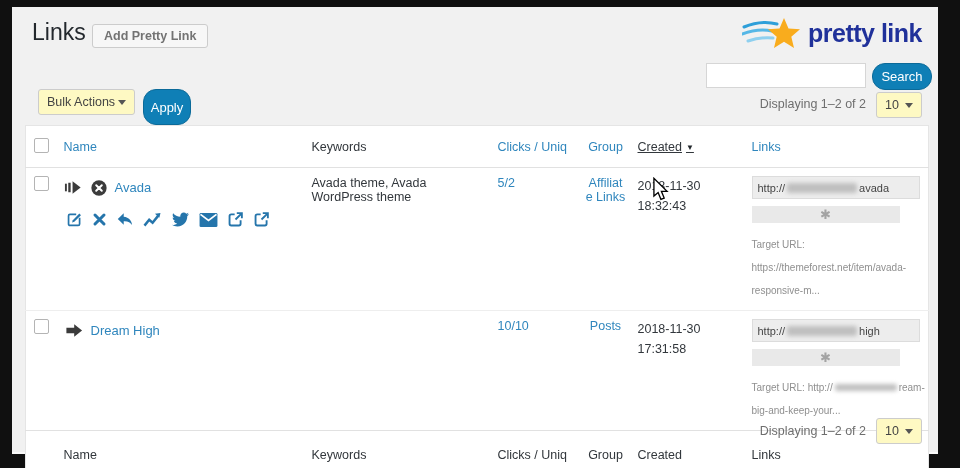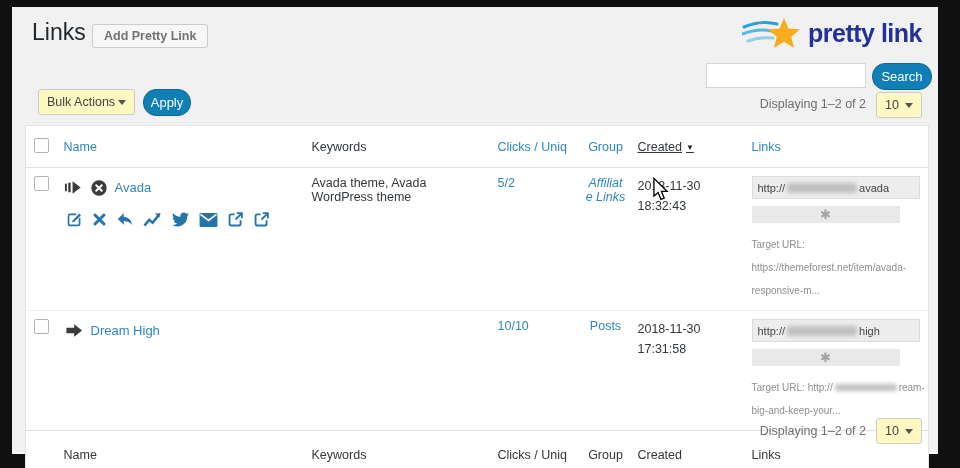--- a/index.html
+++ b/index.html
@@ -22,21 +22,21 @@
     border-radius:13px; cursor:pointer; }
   .search-btn { position:absolute; left:860px; top:56px; width:60px; height:27px; }
 
   
   .select-box { background:#fef9c3; border:1px solid #cccccc; border-radius:3px; color:#444;
     font-size:12.5px; display:flex; align-items:center; justify-content:space-between;
     padding:0 8px; cursor:pointer; }
   .caret { width:0; height:0; border-left:4px solid transparent; border-right:4px solid transparent;
     border-top:5px solid #555; }
   .bulk-select { position:absolute; left:26px; top:82px; width:97px; height:26px; }
-  .apply-btn { position:absolute; left:131px; top:82px; width:48px; height:27px; }
+  .apply-btn { position:absolute; left:131px; top:82px; width:48px; height:36px; }
   .displaying-top { position:absolute; top:90px; right:72px; font-size:12.5px; color:#6e6e6e; }
   .pagesize-top { position:absolute; top:85px; right:16px; width:46px; height:26px; }
   .displaying-bottom { position:absolute; top:417px; right:72px; font-size:12.5px; color:#6e6e6e; }
   .pagesize-bottom { position:absolute; top:411px; right:16px; width:46px; height:26px; }
 
   
   table.links { position:absolute; left:13px; top:118px; width:903px; border-collapse:collapse;
     background:#fff; border:1px solid #e5e5e5; table-layout:fixed; }
   th, td { text-align:left; font-weight:400; padding:8px; font-size:12.5px; color:#32373c; vertical-align:top; }
   thead th { height:42px; vertical-align:middle; border-bottom:1px solid #e1e1e1; }
@@ -175,21 +175,21 @@
               <path d="M11.5 2.5h6v6M17 3l-7 7" fill="none" stroke="#2575ab" stroke-width="2.2"></path>
             </svg>
             <svg width="17" height="17" viewBox="0 0 20 20">
               <path d="M9 4H5a2 2 0 0 0-2 2v9a2 2 0 0 0 2 2h9a2 2 0 0 0 2-2v-4" fill="none" stroke="#2575ab" stroke-width="2.2"></path>
               <path d="M11.5 2.5h6v6M17 3l-7 7" fill="none" stroke="#2575ab" stroke-width="2.2"></path>
             </svg>
           </div>
         </td>
         <td>Avada theme, Avada WordPress theme</td>
         <td><a class="col-link">5/2</a></td>
-        <td class="group-cell"><a class="col-link wrapany" style="display:inline-block;max-width:40px;font-style:italic;">Affiliate Links</a></td>
+        <td class="group-cell"><a class="col-link wrapany" style="display:inline-block;max-width:40px;">Affiliate Links</a></td>
         <td class="created-cell">
           <div>2018-11-30</div>
           <div>18:32:43</div>
         </td>
         <td class="links-cell">
           <div class="url-box">
             <span>http://</span>
               <span class="redacted w70"></span>
               <span>avada</span>
           </div>

